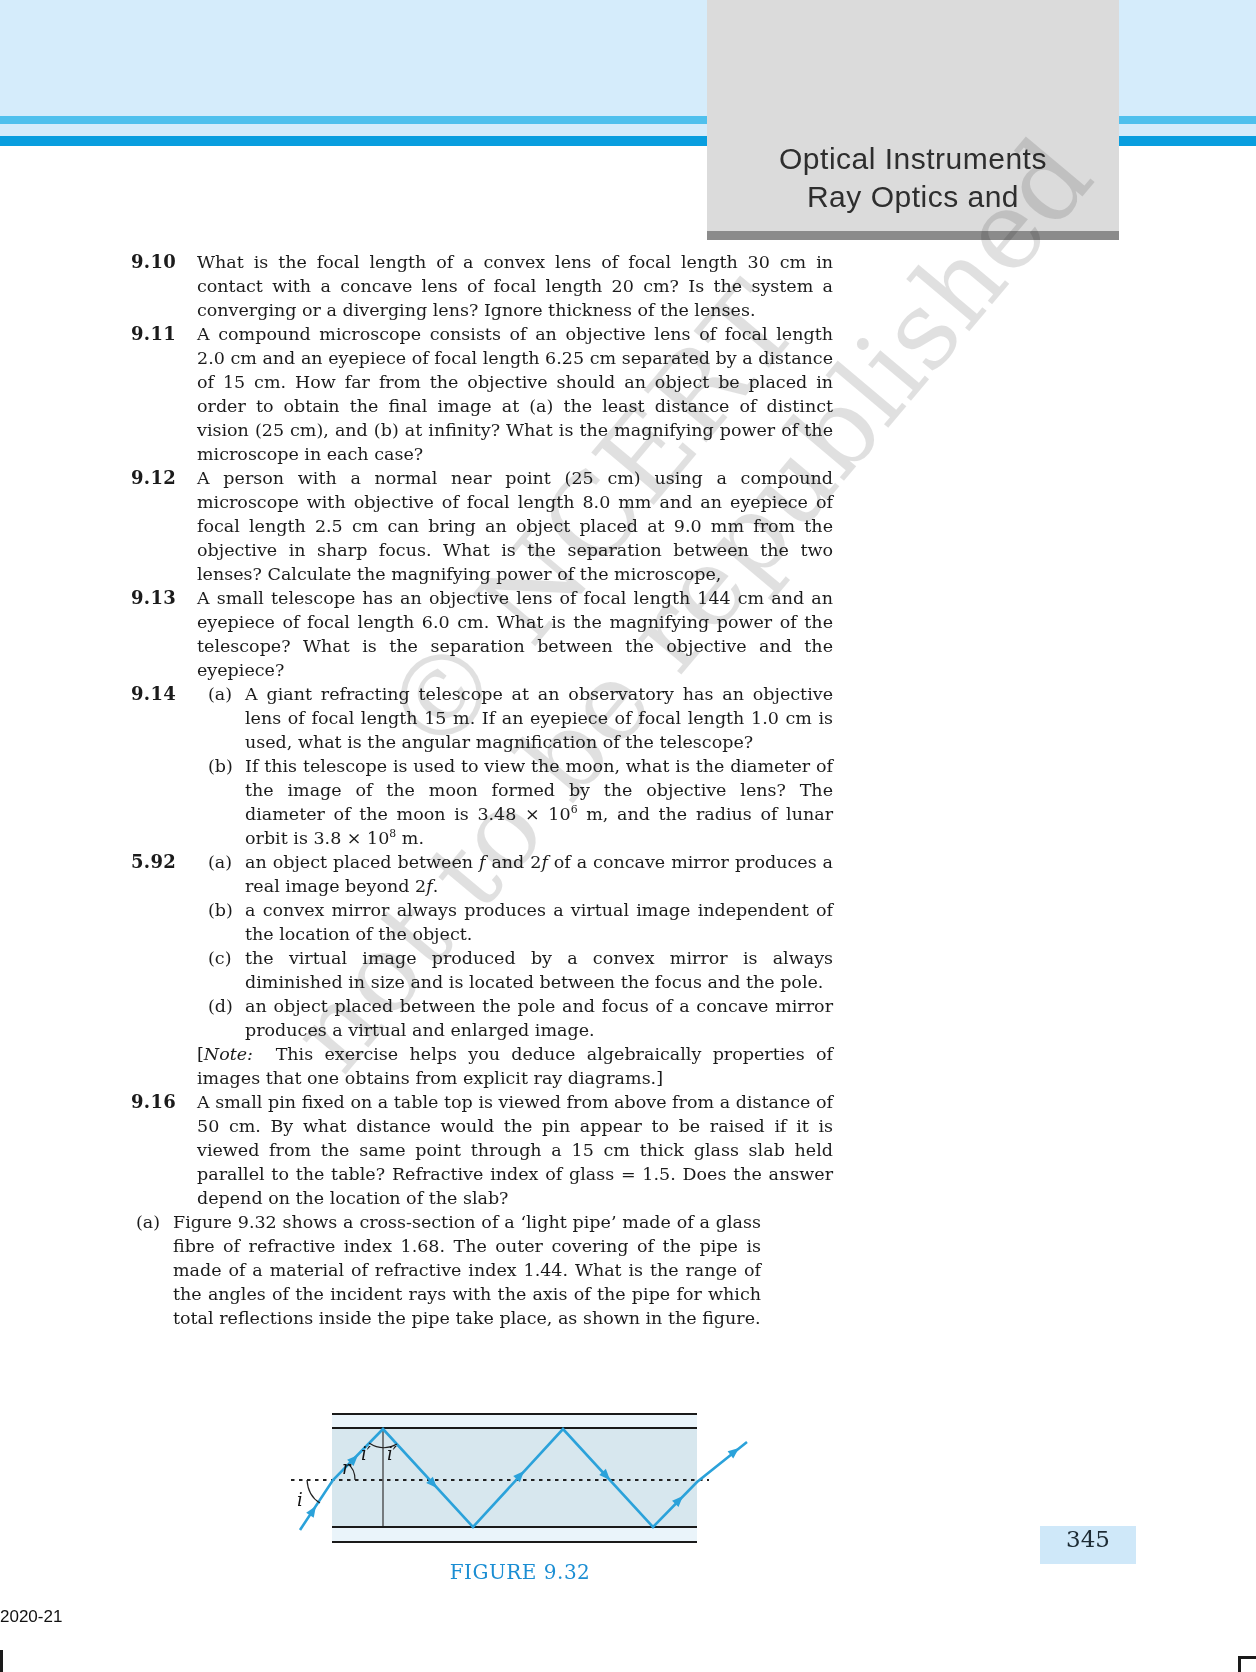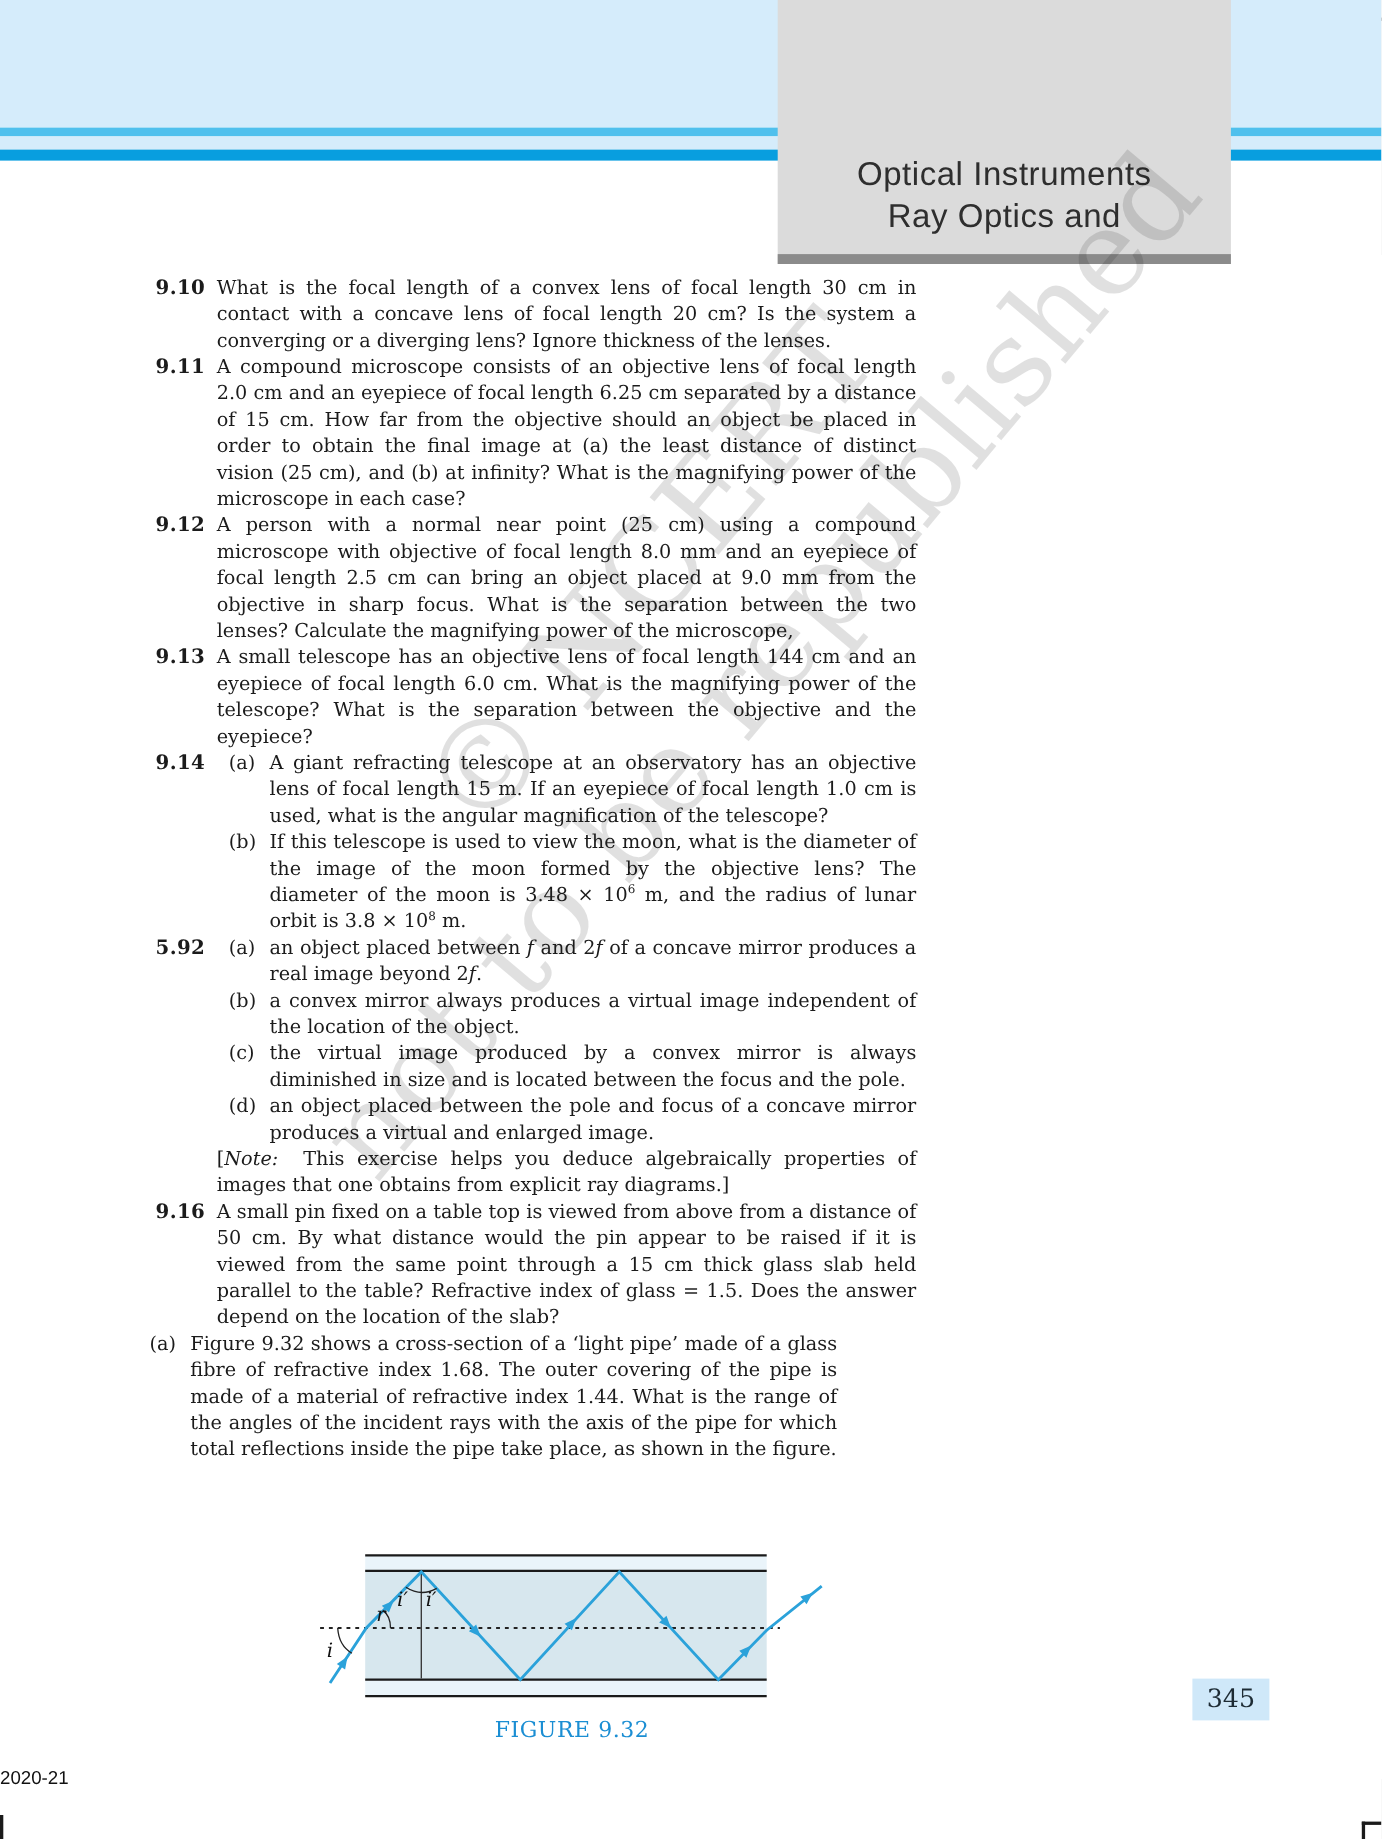--- a/index.html
+++ b/index.html
@@ -32,40 +32,40 @@
     text-align:center; color:rgba(0,0,0,0.12);
     font-family:"DejaVu Serif", serif; pointer-events:none;
   }
   .watermark .w1 { font-size:112px; line-height:1.2; }
   .watermark .w2 { font-size:108px; line-height:1.2; }
   
   .exercises { position:absolute; left:125px; top:250px; width:710px; }
   .ex { display:flex; }
   .ex .num {
     flex:none; width:72px; box-sizing:border-box; padding-left:6px;
-    font-weight:bold; font-size:18px; line-height:24px; letter-spacing:0.3px;text-align:center;
+    font-weight:bold; font-size:18px; line-height:24px; letter-spacing:0.3px;
   }
   .ex .content { width:636px; }
   .t { margin:0; text-align:justify; font-size:17.5px; line-height:24px; }
   .sub { display:flex; }
   .sub .lbl { flex:none; width:48px; box-sizing:border-box; padding-left:11px; font-size:17.5px; line-height:24px; }
   .sub .st { flex:1; }
   sup { font-size:0.62em; line-height:0; }
   
   .figure-wrap { position:absolute; left:285px; top:1402px; width:470px; }
   .figure-caption {
     margin-top:4px; text-align:center; font-weight:normal; font-size:20px;
     color:var(--caption_blue,#1b8ed3); letter-spacing:0.5px;
   }
   .fig-label { font-family:"DejaVu Serif", serif; font-style:italic; font-size:18px; fill:#111; }
   
   .pagenum-box {
-    position:absolute; left:1040px; top:1526px; width:70px; height:38px;
-    background:var(--pagenum_bg,#cfe8f9); display:flex; align-items:center; justify-content:center;
-    font-size:23px; color:#1d2b34;margin-left:44px;
+    position:absolute; left:1040px; top:1526px; width:96px; height:38px;
+    background:var(--pagenum_bg,#cfe8f9); display:flex; align-items:flex-start; justify-content:center;
+    font-size:23px; color:#1d2b34;
   }
   .footer {
     position:absolute; left:0; top:1607px; width:1256px; 
     font-family:"Liberation Sans", sans-serif; font-size:17px; color:#111;
   }
 </style>
 </head>
 <body>
 
 <div class="page">

